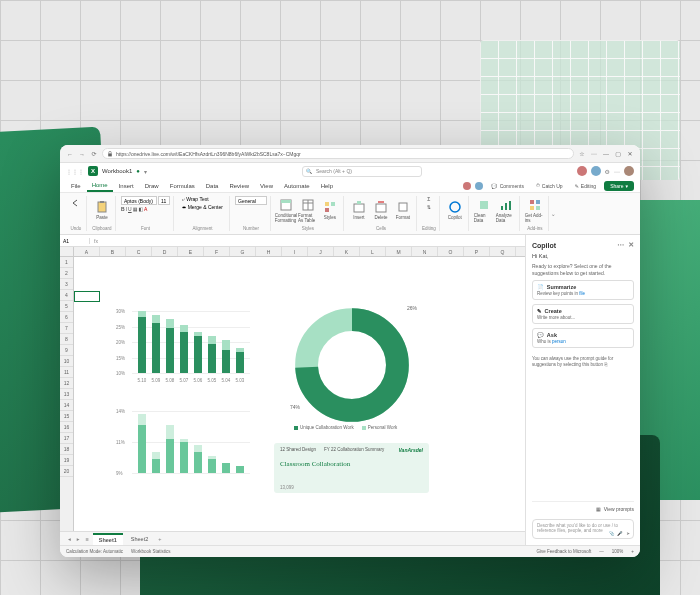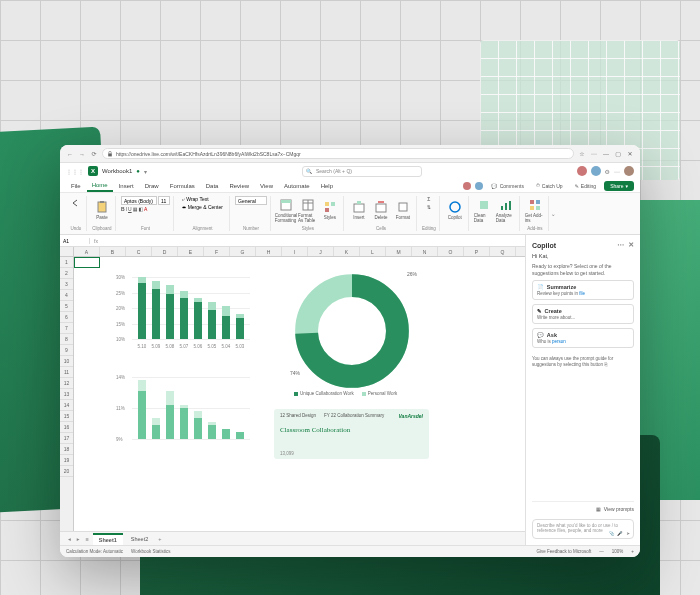--- a/index.html
+++ b/index.html
@@ -67,21 +67,21 @@
 .fx-box { padding: 0 4px; color: #888; }
 
 
 .grid { flex: 1; overflow: hidden; position: relative; background: #fff; }
 .col-headers { display: flex; height: 10px; background: #f0f0f0; border-bottom: 1px solid #ccc; }
 .corner-cell { width: 14px; border-right: 1px solid #ccc; background: #f0f0f0; }
 .col-header { width: 26px; border-right: 1px solid #ddd; display: flex; align-items: center; justify-content: center; font-size: 5px; color: #666; }
 .rows { display: flex; height: calc(100% - 10px); }
 .row-headers { width: 14px; background: #f0f0f0; border-right: 1px solid #ccc; }
 .row-header { height: 11px; border-bottom: 1px solid #ddd; display: flex; align-items: center; justify-content: center; font-size: 5px; color: #666; }
-.cells { flex: 1; position: relative; }
+.cells { flex: 1; position: relative; margin-top: 34px; }
 .active-cell { position: absolute; left: 0; top: 0; width: 26px; height: 11px; border: 1.5px solid #107c41; }
 
 
 .chart-box { position: absolute; background: #fff; }
 .bar-chart1 { left: 40px; top: 8px; width: 140px; height: 88px; }
 .bar-chart2 { left: 40px; top: 108px; width: 140px; height: 88px; }
 .donut-chart { left: 200px; top: 8px; width: 155px; height: 135px; }
 .chart-grid { position: absolute; inset: 12px 4px 14px 18px; }
 .chart-grid-line { position: absolute; left: 0; right: 0; height: 1px; background: #eee; }
 .y-tick { position: absolute; left: -16px; font-size: 4.5px; color: #888; transform: translateY(-50%); }

